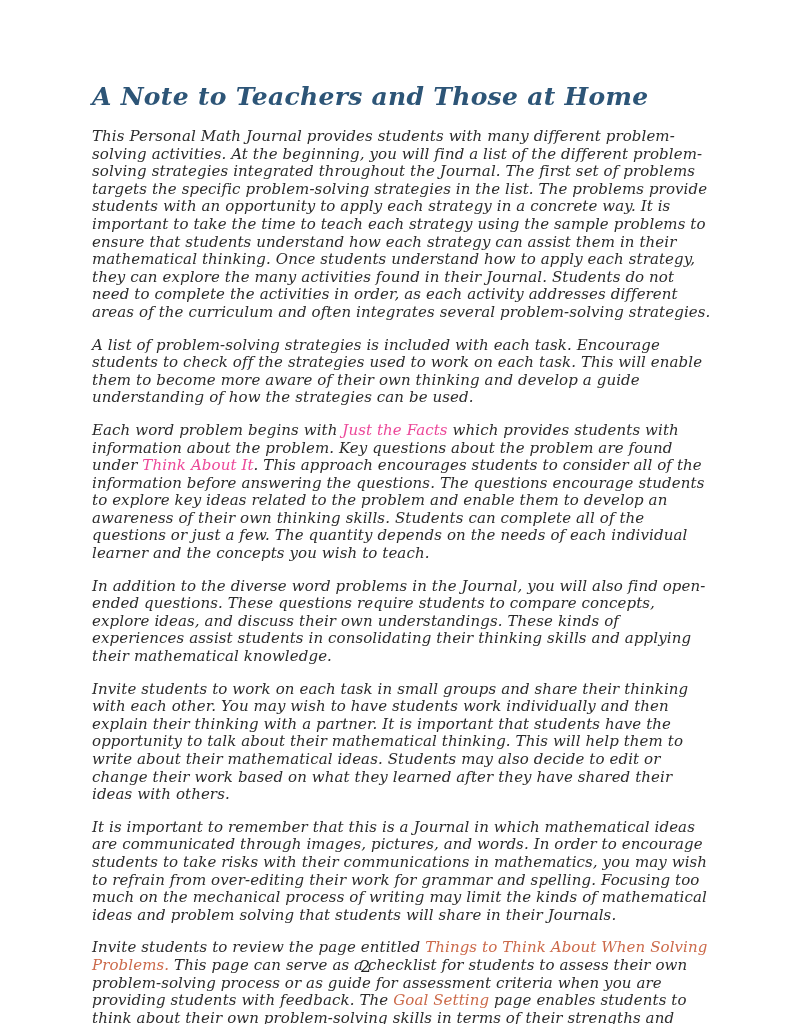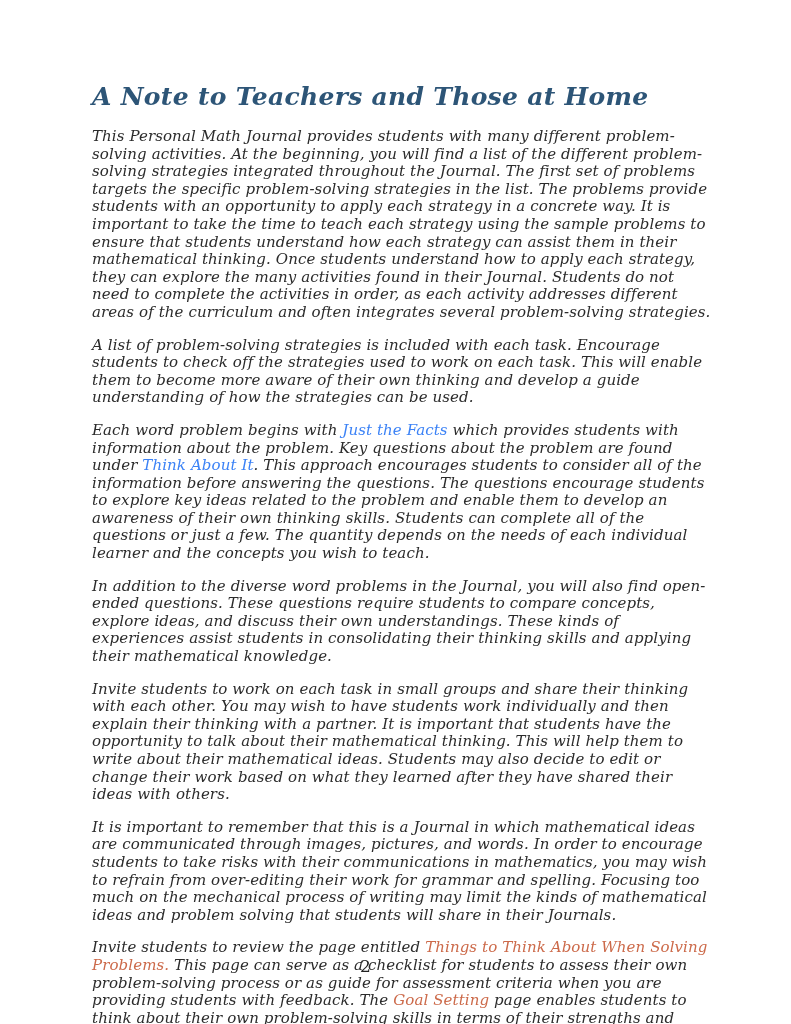--- a/index.html
+++ b/index.html
@@ -25,21 +25,21 @@
     margin: 0 0 17px 0;
     letter-spacing: 0.3px;
   }
   .body-p {
     font-size: 15px;
     line-height: 17.6px;
     color: #2b2b2b;
     margin: 0 0 15px 0;
     letter-spacing: 0.1px;
   }
-  .accent-blue { color: #3b82f6; }
+  .accent-blue { color: #ec4899; }
   .accent-orange { color: #cc6a4a; }
   .page-number {
     position: absolute;
     left: 0;
     right: 0;
     bottom: 48px;
     text-align: center;
     font-style: normal;
     font-size: 17px;
     color: #222222;

